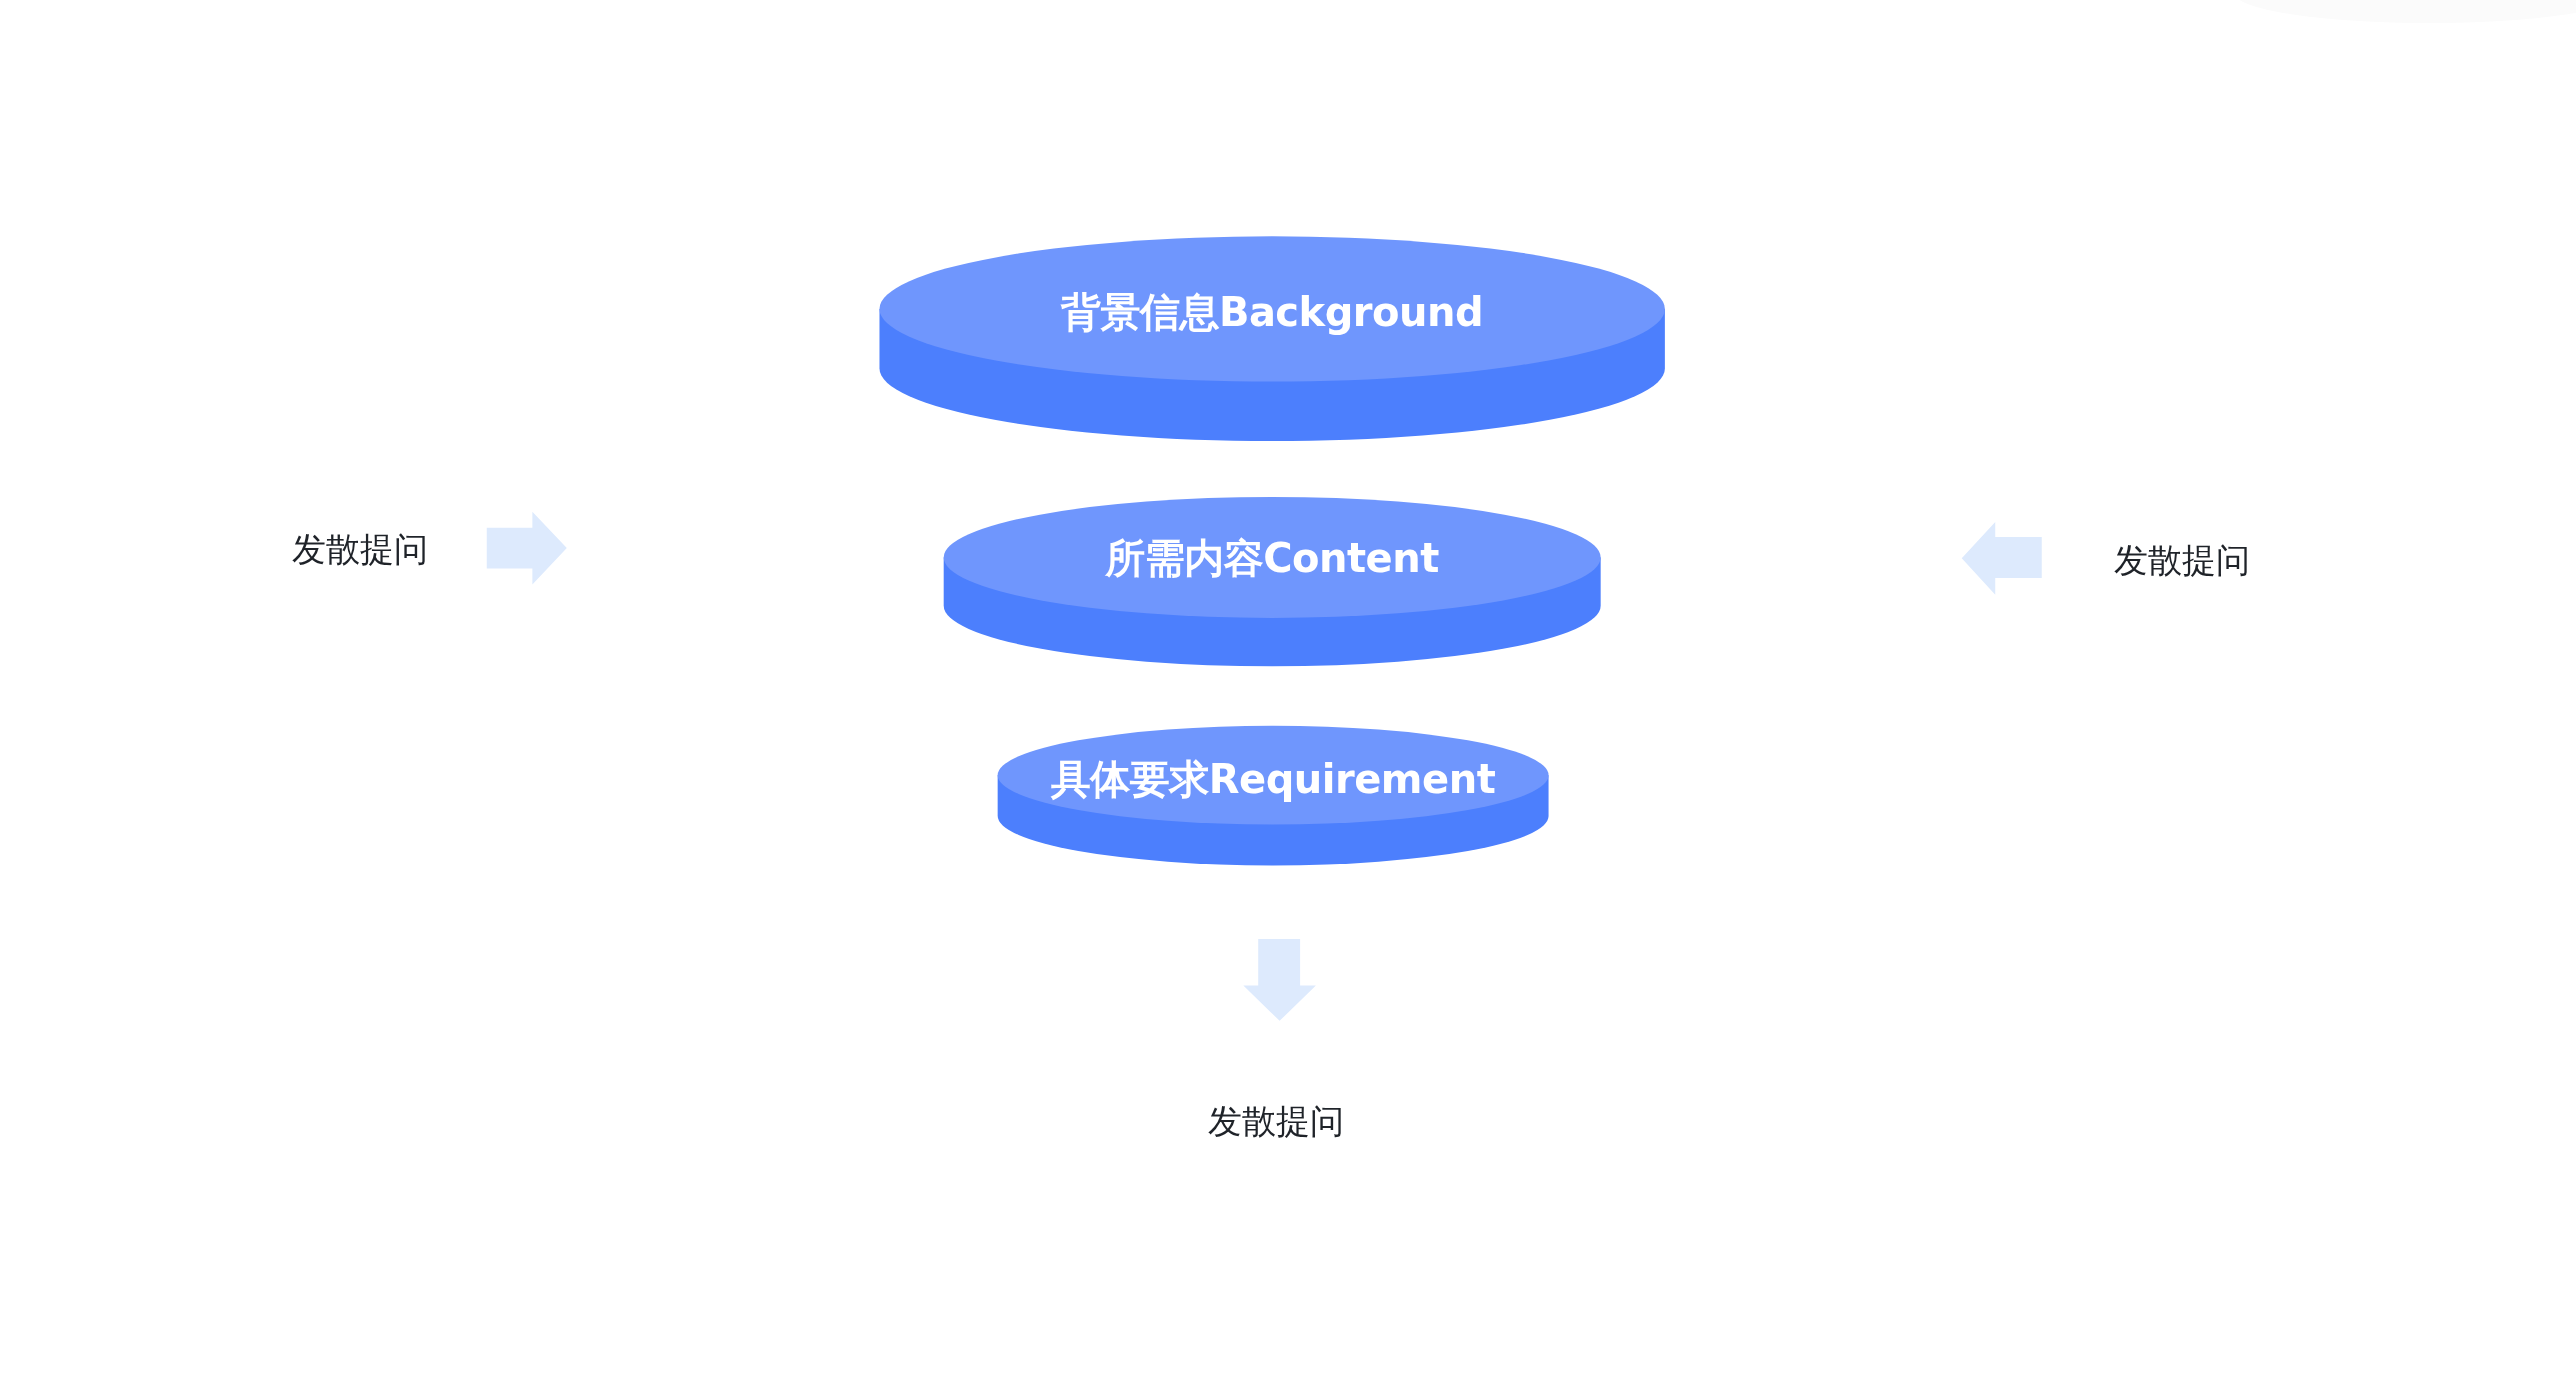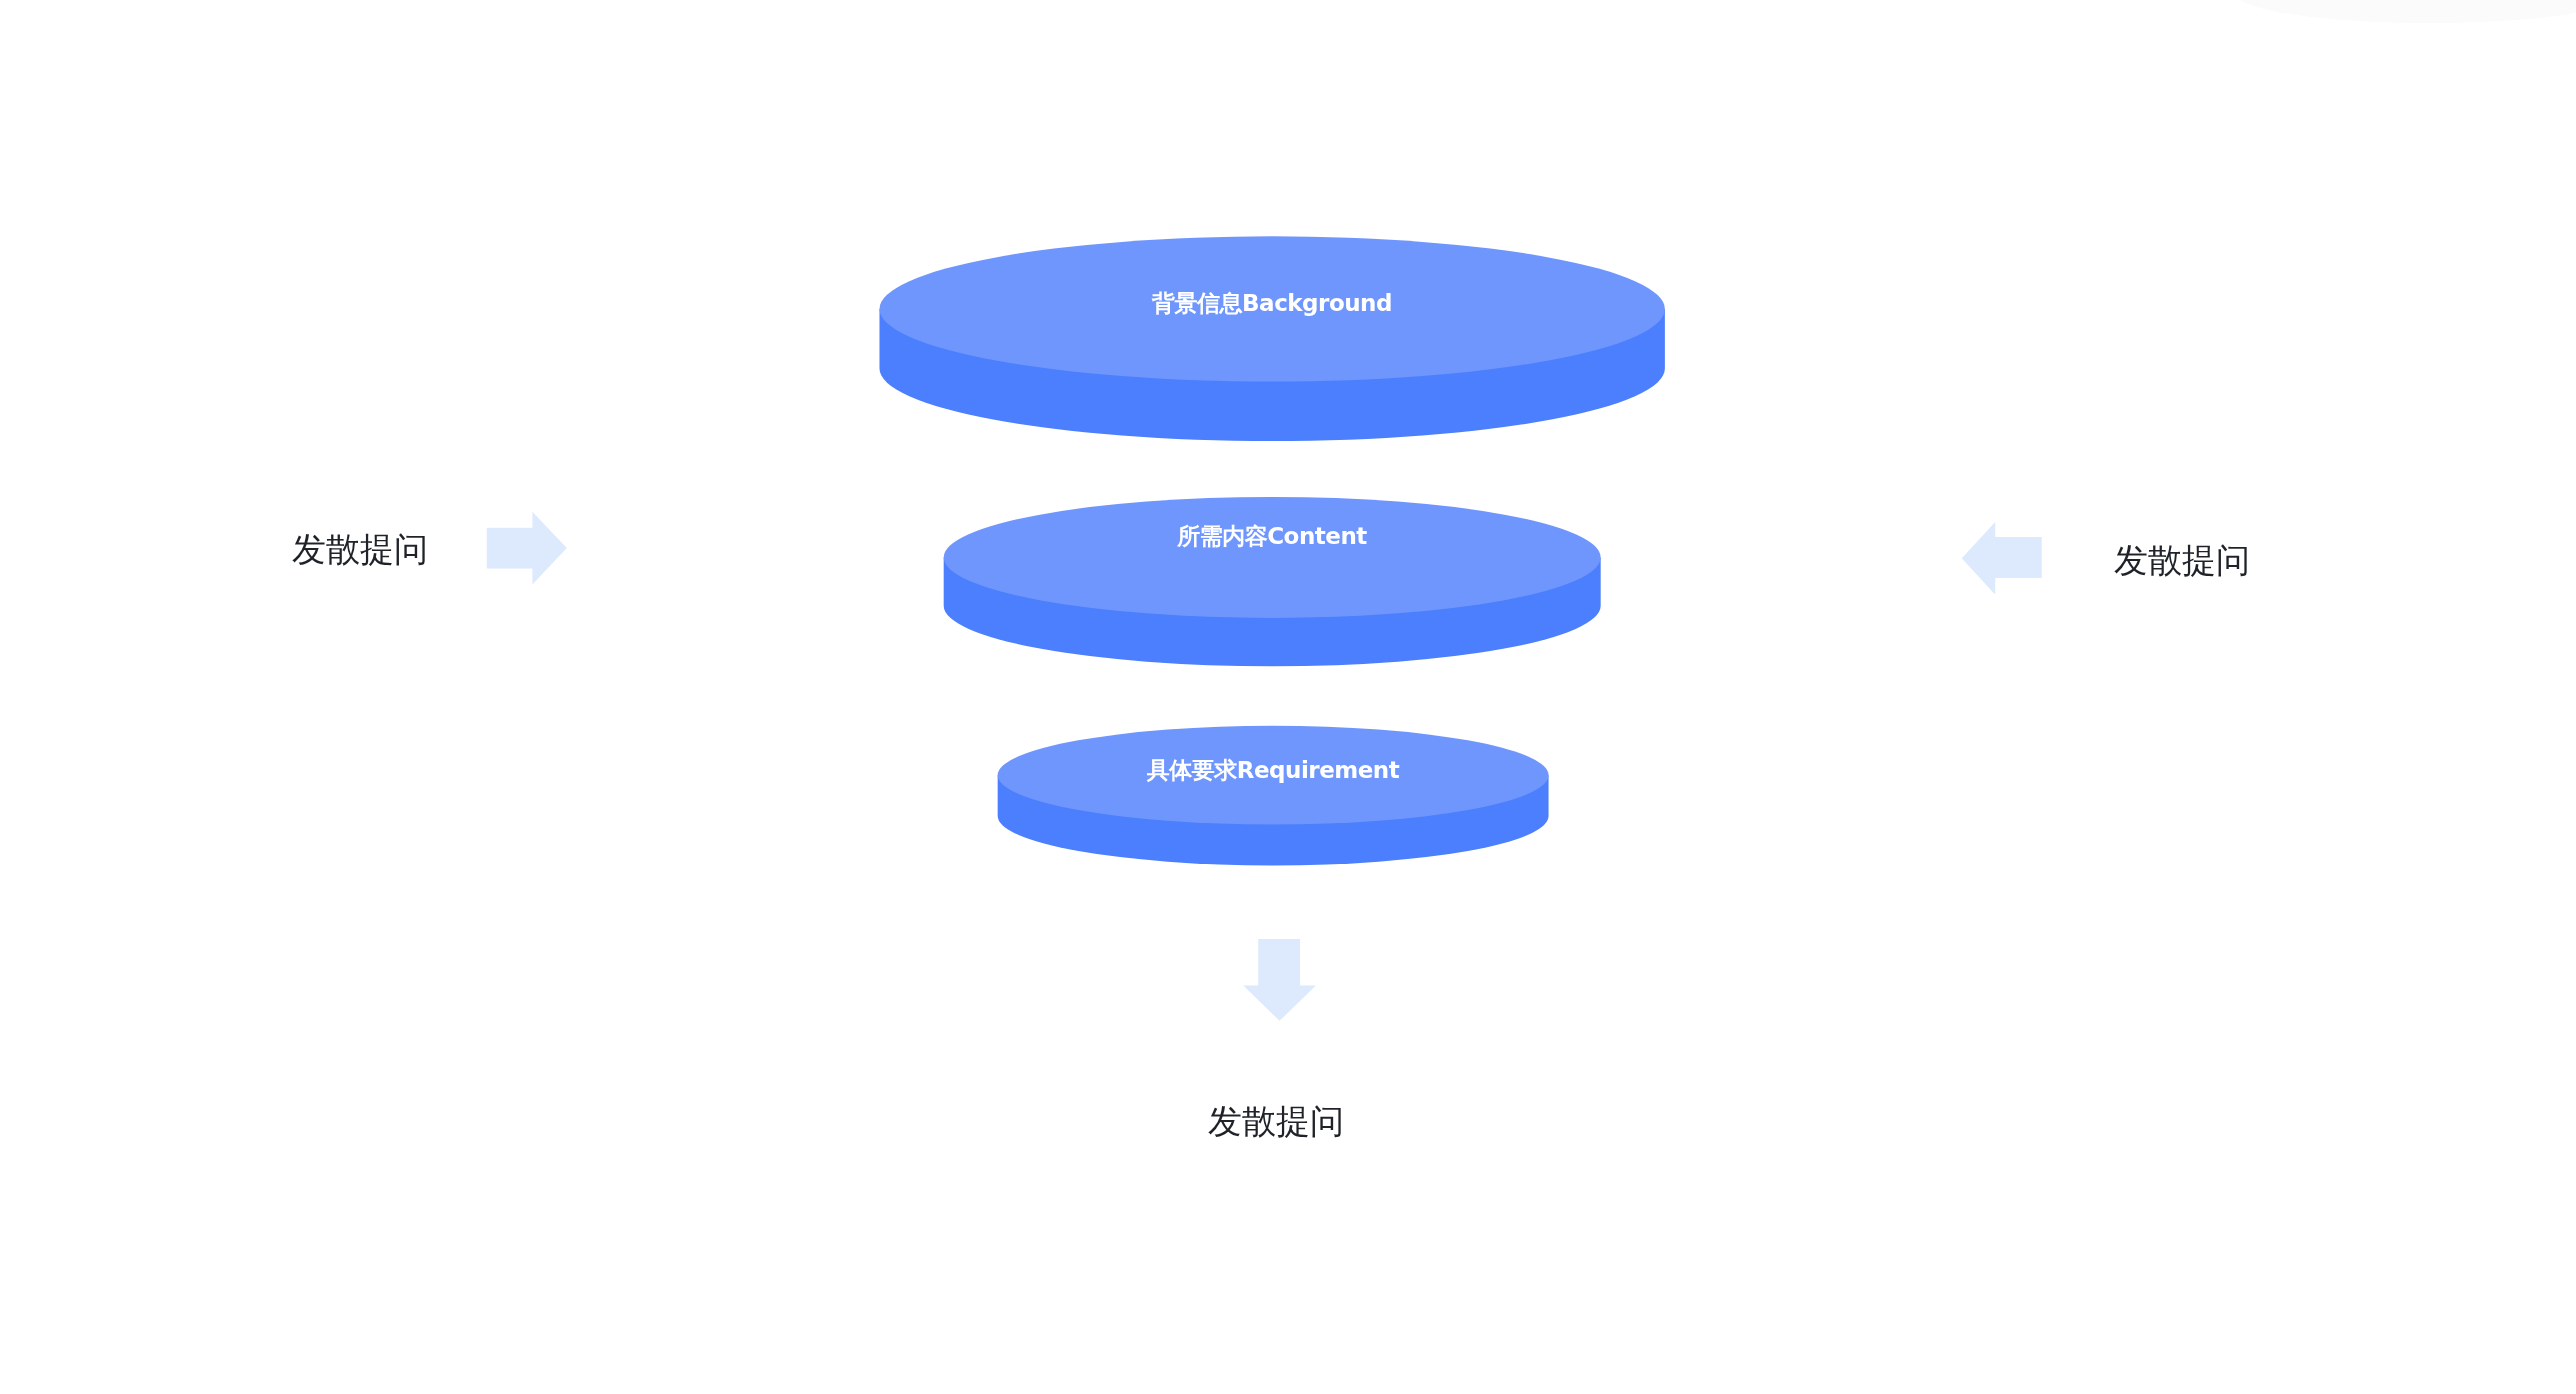--- a/index.html
+++ b/index.html
@@ -8,21 +8,21 @@
     background: #ffffff;
     font-family: "DejaVu Sans", "Liberation Sans", sans-serif;
   }
   .corner-shadow {
     position: absolute; left: 2234px; top: -37px; width: 391px; height: 60px;
     border-radius: 0 0 50% 50%;
     background: #fbfbfb;
   }
   svg.diagram { position: absolute; left: 0; top: 0; }
   .disc-label {
-    position: absolute; color: #ffffff; font-weight: bold; font-size: 23px;
+    position: absolute; color: #ffffff; font-weight: bold; font-size: 40px;
     white-space: nowrap; transform: translateX(-50%); line-height: 1;
     letter-spacing: -0.5px;
   }
   .side-label {
     position: absolute; color: #1f2329; font-weight: normal; font-size: 34px;
     white-space: nowrap; line-height: 1;
   }
 </style>
 </head>
 <body>
@@ -47,19 +47,19 @@
   </g>
 
   <polygon points="523,567 572,567 572,550 609,589 572,628 572,611 523,611" fill="#ddeafd"></polygon>
 
   <polygon points="2194,577 2144,577 2144,561 2108,600 2144,639 2144,621 2194,621" fill="#ddeafd"></polygon>
 
   <polygon points="1352,1009 1397,1009 1397,1059 1414,1059 1375,1097 1336,1059 1352,1059" fill="#ddeafd"></polygon>
 </svg>
 
 <div class="disc-label" style="left:1272px; top:292px;">背景信息Background</div>
-<div class="disc-label" style="left:1272px; top:525px;">所需内容Content</div>
+<div class="disc-label" style="left:1272px; top:538px;">所需内容Content</div>
 <div class="disc-label" style="left:1273px; top:759px;">具体要求Requirement</div>
 
 <div class="side-label" style="left:292px; top:532px;">发散提问</div>
 <div class="side-label" style="left:2114px; top:543px;">发散提问</div>
 <div class="side-label" style="left:1208px; top:1104px;">发散提问</div>
 
 
 </body></html>

